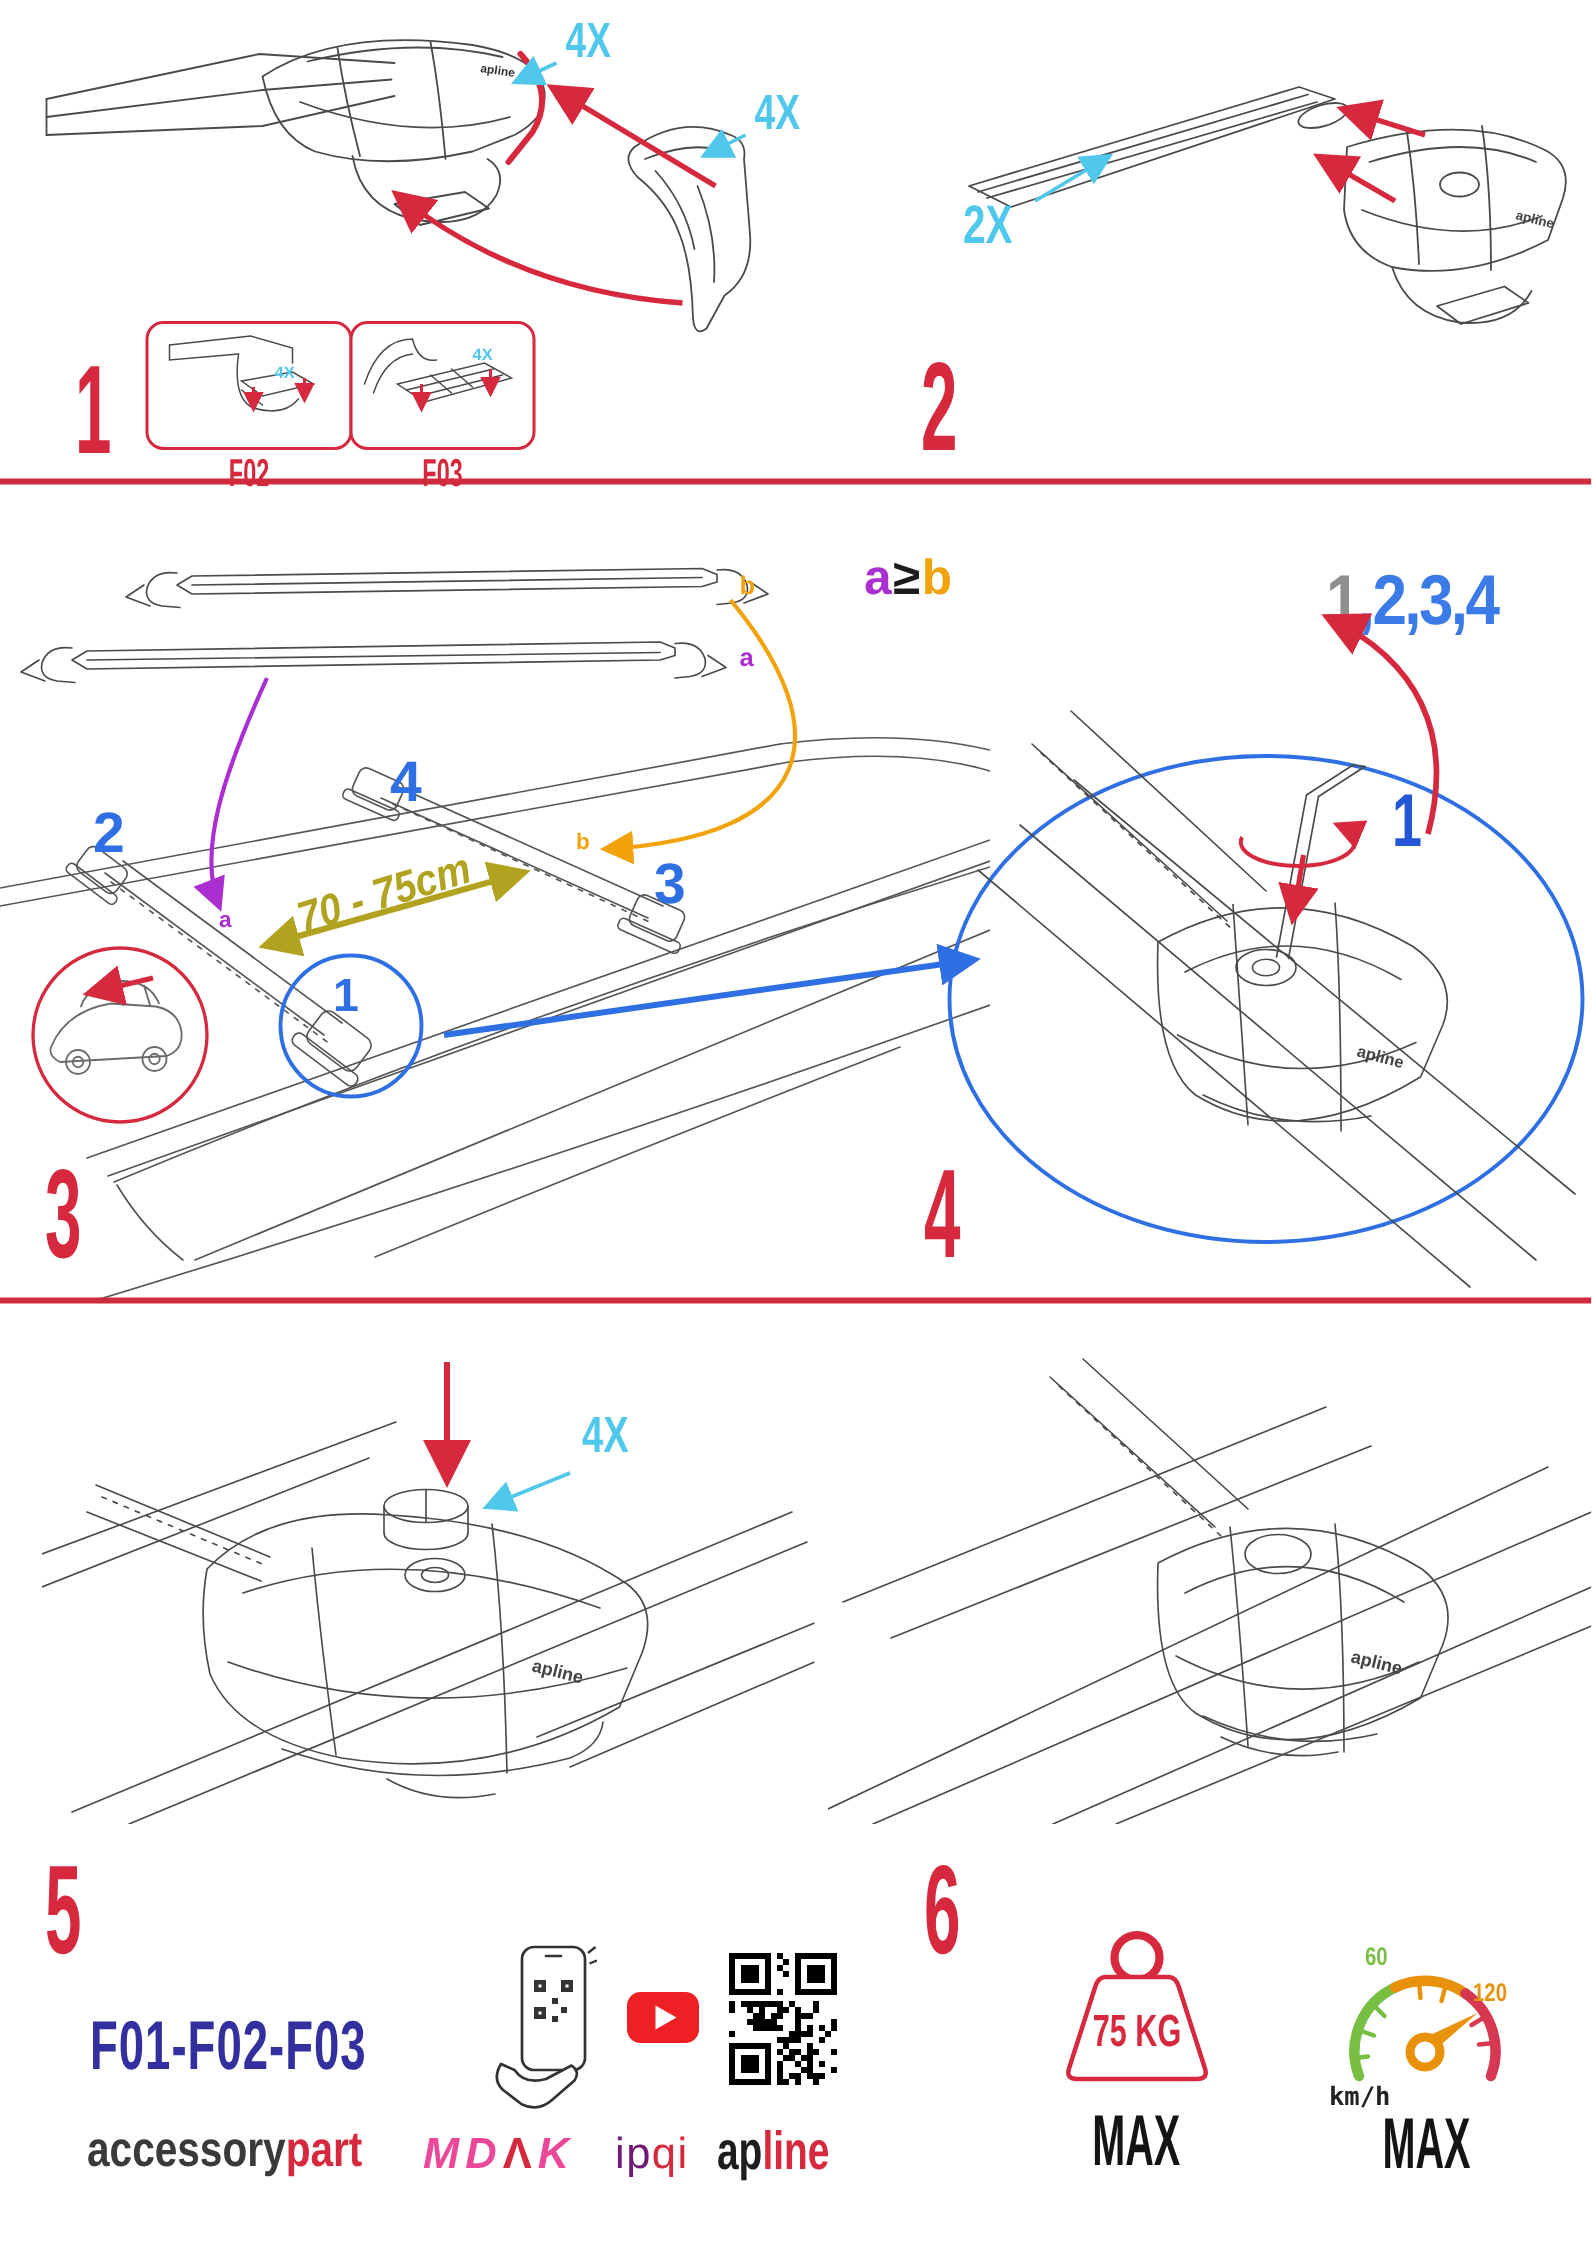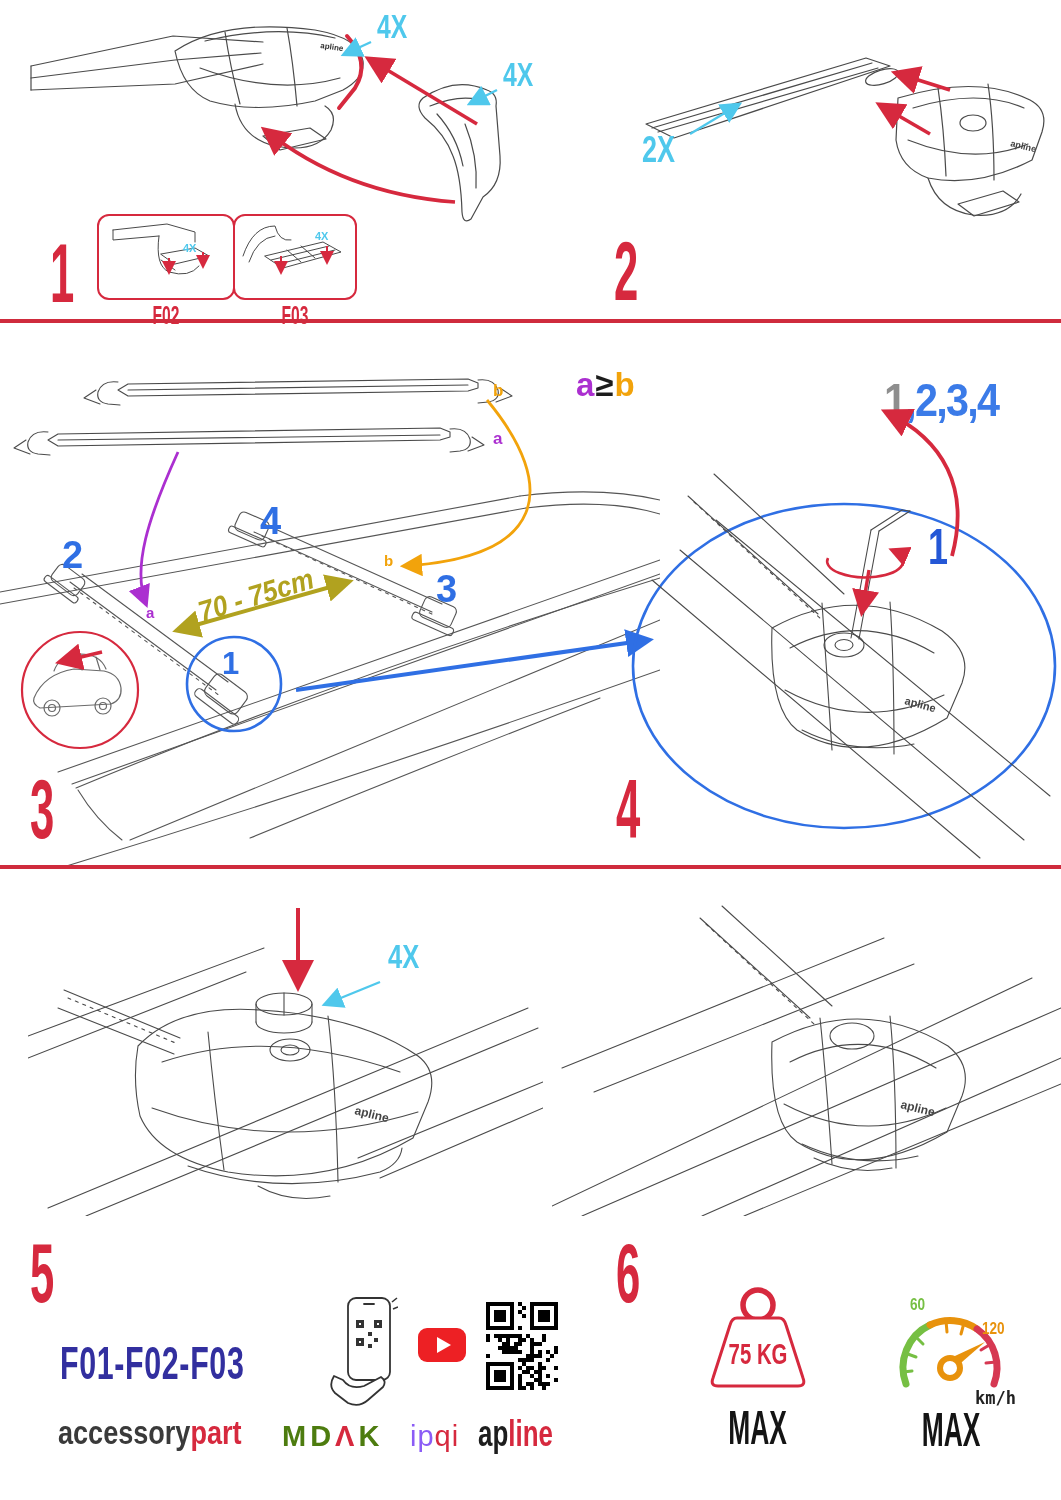--- a/index.html
+++ b/index.html
@@ -21,30 +21,30 @@
        transform:scaleX(.88);transform-origin:0 0;}
   .seq .first{color:#8e8e8e;} .seq .rest{color:#3b7be8;}
   .callout1{position:absolute;color:#2457d6;font-weight:bold;font-size:50px;line-height:1;
             transform:scaleX(.72);transform-origin:0 0;}
   .model{position:absolute;color:#322f9f;font-weight:bold;font-size:46px;line-height:1;
          transform:scaleX(.66);transform-origin:0 0;letter-spacing:1px;}
   .brandmain{position:absolute;font-size:33px;font-weight:bold;line-height:1;
              transform:scaleX(.82);transform-origin:0 0;letter-spacing:0;}
   .brandmain .bk{color:#3a3a3a;} .brandmain .rd{color:#d6293e;}
   .mdak{position:absolute;font-size:29px;font-weight:600;letter-spacing:4px;line-height:1;}
-  .mdak .bk{color:#4d7c0f;} .mdak .rd{color:#d6293e;}
+  .mdak .bk{color:#ec4899;font-style:italic;} .mdak .rd{color:#d6293e;}
   .ipqi{position:absolute;font-size:29px;font-weight:400;letter-spacing:1px;line-height:1;}
-  .ipqi .bk{color:#8b5cf6;} .ipqi .rd{color:#d6293e;}
+  .ipqi .bk{color:#701a75;} .ipqi .rd{color:#d6293e;}
   .apline{position:absolute;font-size:36px;font-weight:bold;line-height:1;
           transform:scaleX(.72);transform-origin:0 0;letter-spacing:0;}
   .apline .bk{color:#1d1d1d;} .apline .rd{color:#d6293e;}
   .maxlabel{position:absolute;color:#141414;font-weight:bold;font-size:48px;line-height:1;
             transform:scaleX(.55);transform-origin:50% 0;text-align:center;}
   .kmh{position:absolute;color:#222;font-family:"DejaVu Sans Mono",monospace;font-size:17px;
-       font-weight:bold;text-align:right;}
+       font-weight:bold;text-align:left;}
   .yt{position:absolute;background:#ed2024;border-radius:9px;display:flex;
       align-items:center;justify-content:center;}
   .yt .tri{width:0;height:0;border-top:8px solid transparent;border-bottom:8px solid transparent;
            border-left:14px solid #ffffff;margin-left:3px;}
 </style>
 </head>
 <body>
 
 <div class="page">
 

